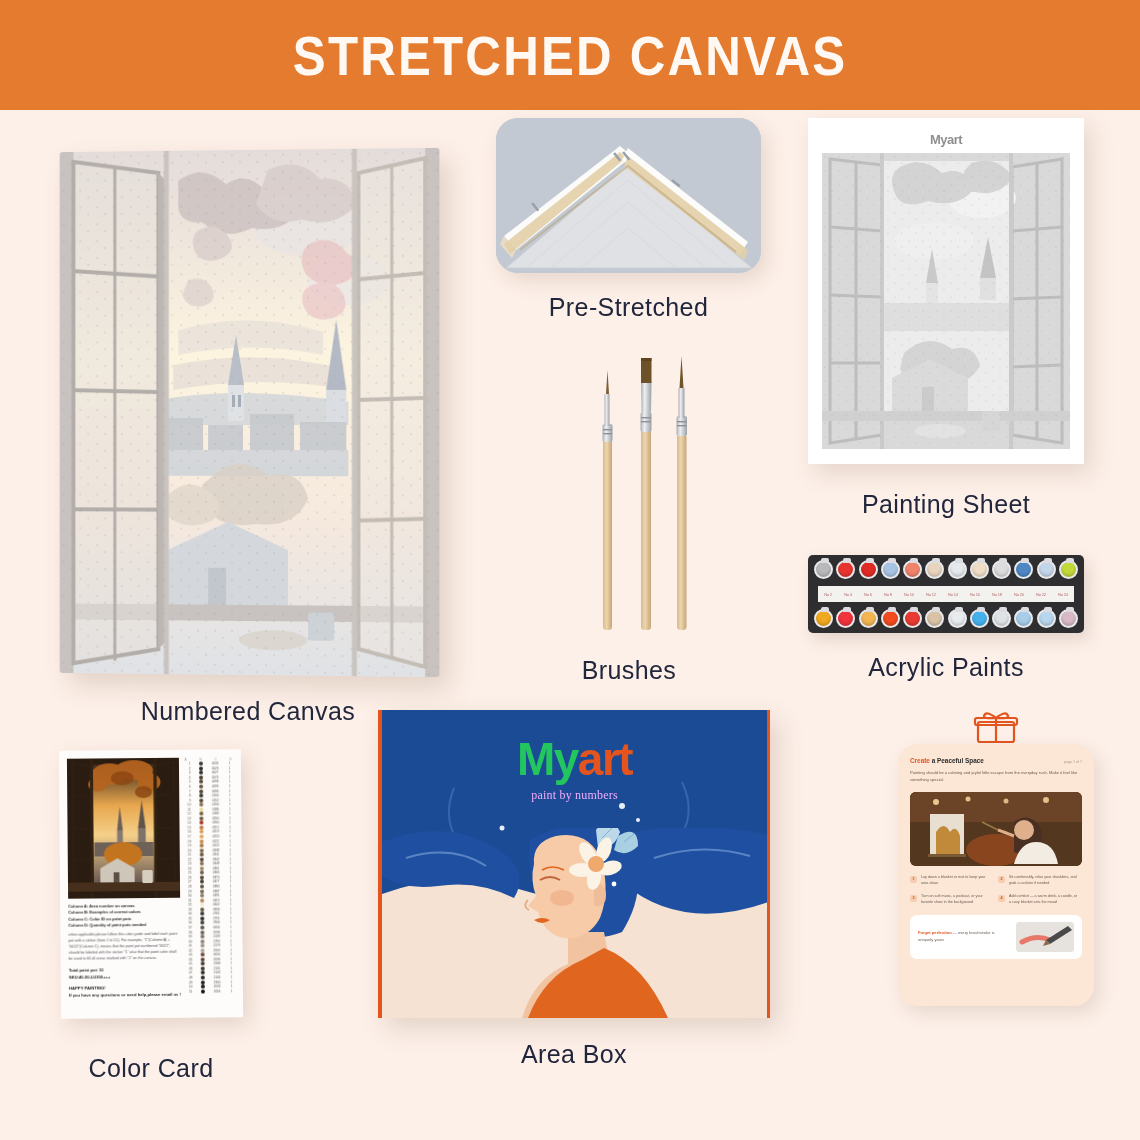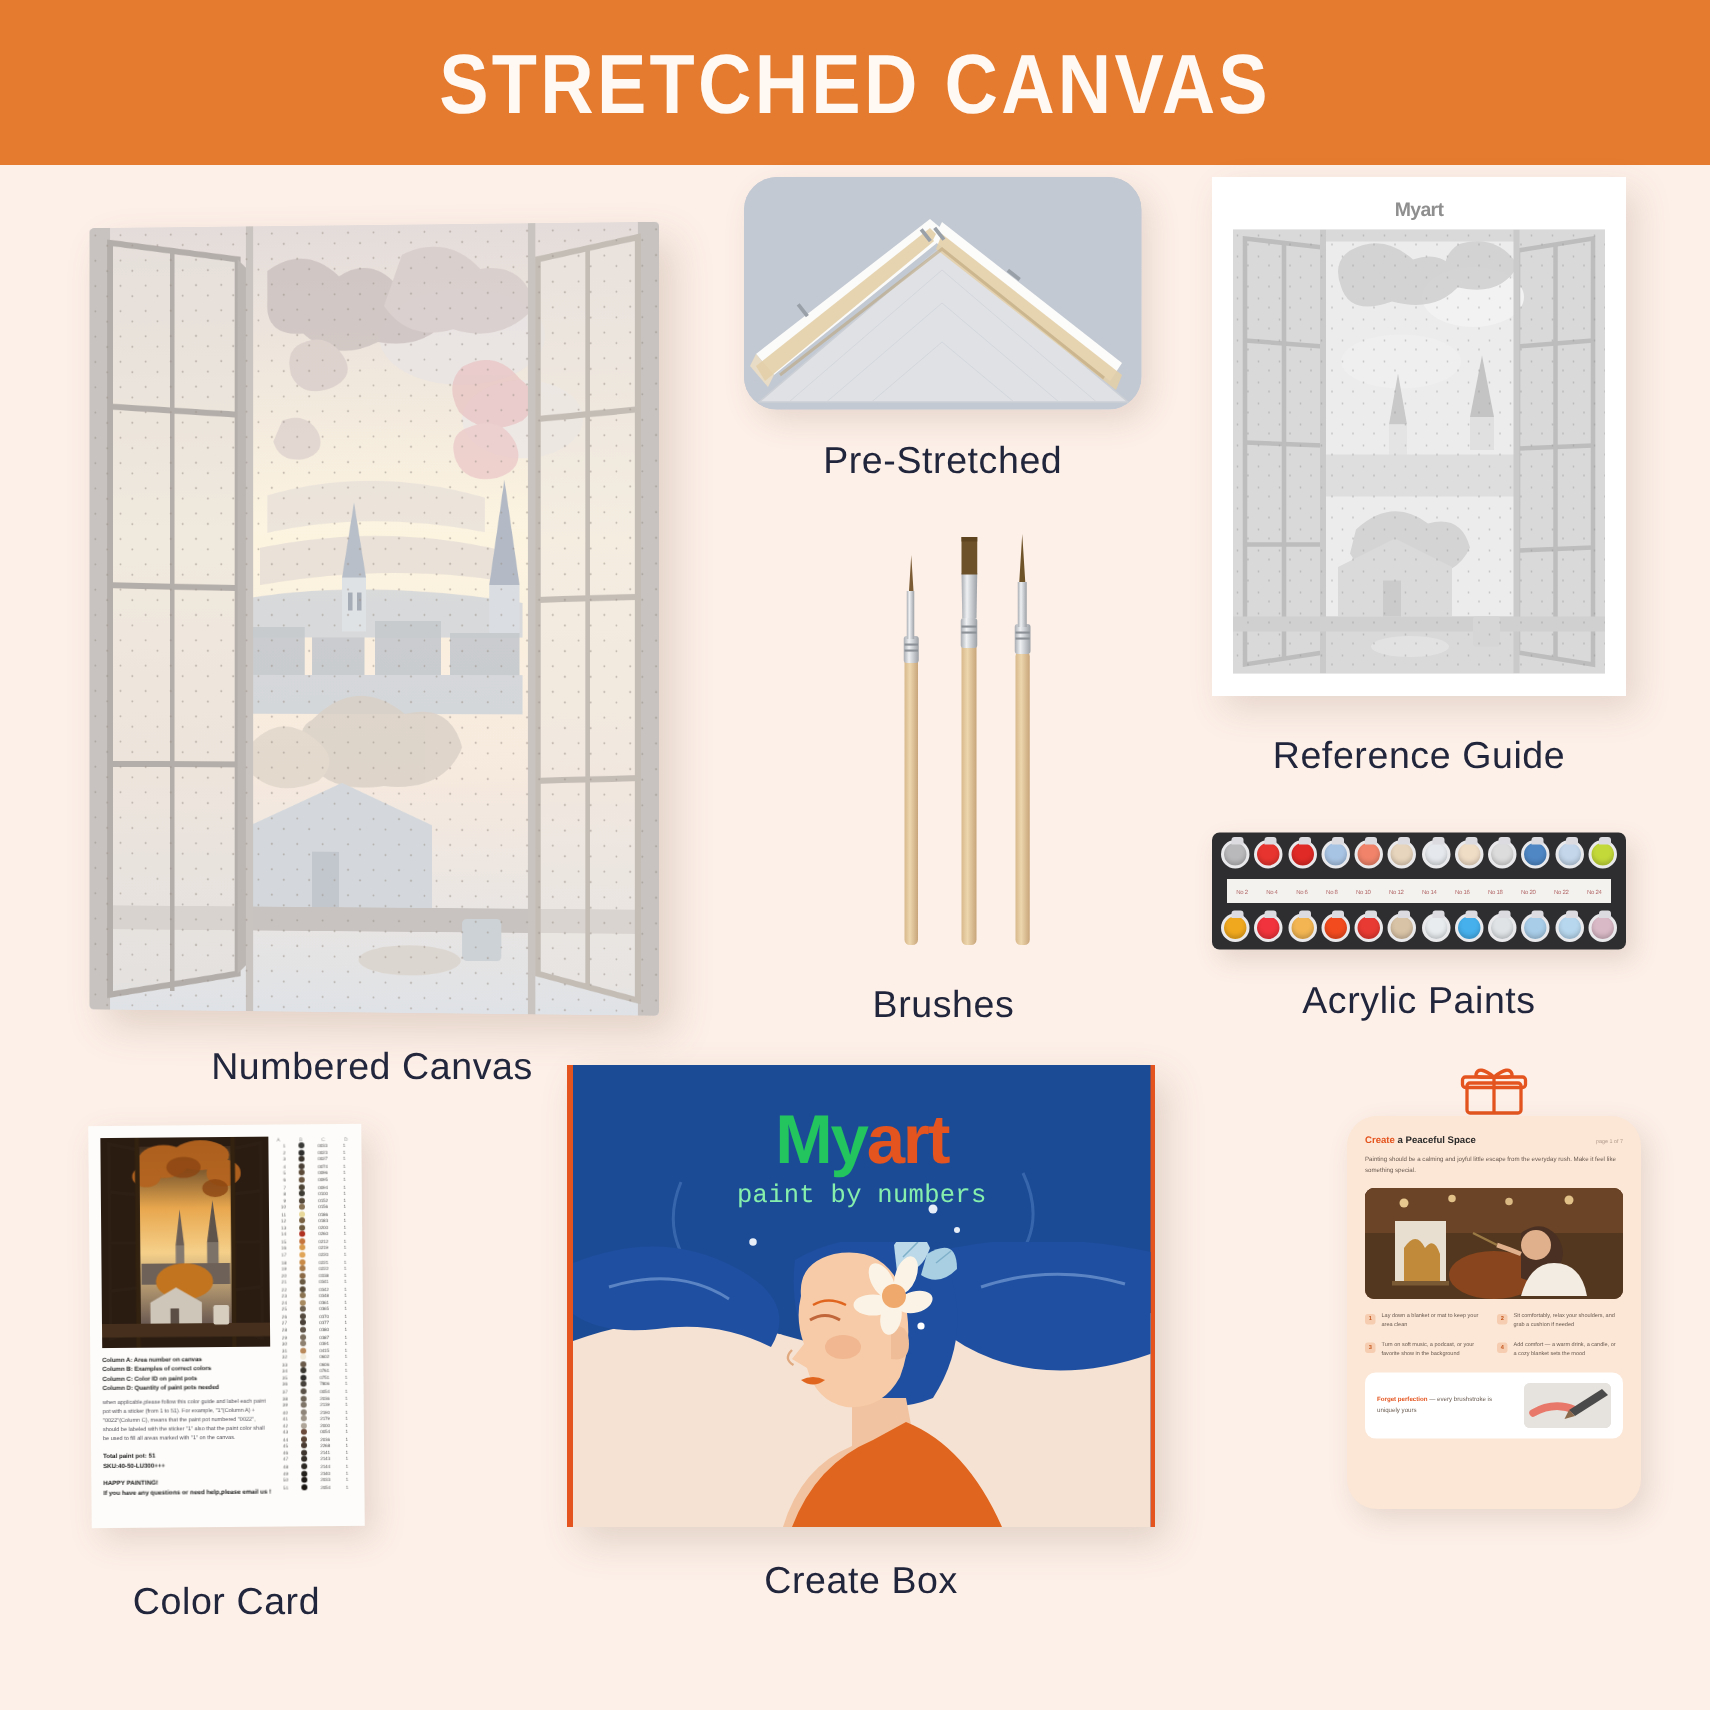--- a/index.html
+++ b/index.html
@@ -153,22 +153,22 @@
     border-right: 3px solid #E4541E;
   }
   .box-logo { text-align: center; padding-top: 22px; position: relative; z-index: 4;}
   .logo-text {
     font-size: 46px; font-weight: 700; letter-spacing: -1.5px;
     font-family: "Liberation Sans", sans-serif;
   }
   .logo-my { color: #22c55e; }
   .logo-art { color: #E4541E; }
   .box-tag {
-    color: #86efac; font-size: 17px; margin-top: 2px; letter-spacing: 0.2px;
-    font-family: Liberation Mono, monospace;
+    color: #f0abfc; font-size: 12px; margin-top: 2px; letter-spacing: 0.2px;
+    font-family: Liberation Serif, serif;
   }
 
   
   .pdf-wrap { left: 898px; top: 600px; width: 196px; }
   .pdf-gift { text-align: center; height: 34px; }
   .pdf-card {
     width: 196px; height: 262px;
     background: #FCE6D5; border-radius: 20px;
     box-shadow: 5px 7px 18px rgba(120,90,70,0.16);
     padding: 13px 12px; position: relative; overflow: hidden;
@@ -396,21 +396,21 @@
           </g>
           <rect x="58" y="0" width="4" height="296" fill="#cacaca"></rect>
           <rect x="187" y="0" width="4" height="296" fill="#cacaca"></rect>
           <rect x="0" y="258" width="248" height="10" fill="#d0d0d0"></rect>
           <ellipse cx="118" cy="278" rx="26" ry="7" fill="#e2e2e2"></ellipse>
           <rect x="160" y="258" width="18" height="20" rx="2" fill="#d6d6d6"></rect>
           <rect width="248" height="296" fill="url(#refdots)" opacity="0.45"></rect>
         </svg>
       </div>
     </div>
-    <div class="caption" style="margin-top:26px">Reference Guide</div>
+    <div class="caption" style="margin-top:26px">Painting Sheet</div>
   </div>
 
   <div class="item brush-wrap">
     <div class="brush-img">
       <svg width="258" height="292" viewBox="0 0 258 292">
         <defs>
           <linearGradient id="wood" x1="0" y1="0" x2="1" y2="0">
             <stop offset="0%" stop-color="#d8b98c"></stop>
               <stop offset="40%" stop-color="#edd6ad"></stop>
             <stop offset="100%" stop-color="#c8a57a"></stop>
@@ -947,21 +947,21 @@
         <g>
           <ellipse cx="206" cy="26" rx="7" ry="13" fill="#FBF3E6" transform="rotate(-30 206 26)"></ellipse>
           <ellipse cx="222" cy="22" rx="7" ry="13" fill="#FBF3E6" transform="rotate(20 222 22)"></ellipse>
           <ellipse cx="200" cy="42" rx="13" ry="7" fill="#FBF3E6"></ellipse>
           <ellipse cx="228" cy="40" rx="12" ry="7" fill="#FBF3E6" transform="rotate(-15 228 40)"></ellipse>
           <ellipse cx="212" cy="50" rx="7" ry="12" fill="#FBF3E6" transform="rotate(10 212 50)"></ellipse>
           <circle cx="214" cy="36" r="8" fill="#F0A96C"></circle>
         </g>
       </svg>
     </div>
-    <div class="caption" style="margin-top:22px">Create Box</div>
+    <div class="caption" style="margin-top:22px">Area Box</div>
   </div>
 
   <div class="item pdf-wrap">
     <div class="pdf-gift">
       <svg width="48" height="34" viewBox="0 0 48 34">
         <rect x="6" y="12" width="36" height="20" rx="2" fill="none" stroke="#E4541E" stroke-width="2.2"></rect>
         <rect x="3" y="8" width="42" height="7" rx="2" fill="none" stroke="#E4541E" stroke-width="2.2"></rect>
         <line x1="24" y1="8" x2="24" y2="32" stroke="#E4541E" stroke-width="2.2"></line>
         <path d="M24 8 Q14 0 12 6 Q11 9 24 8 Z" fill="none" stroke="#E4541E" stroke-width="2.2"></path>
         <path d="M24 8 Q34 0 36 6 Q37 9 24 8 Z" fill="none" stroke="#E4541E" stroke-width="2.2"></path>

